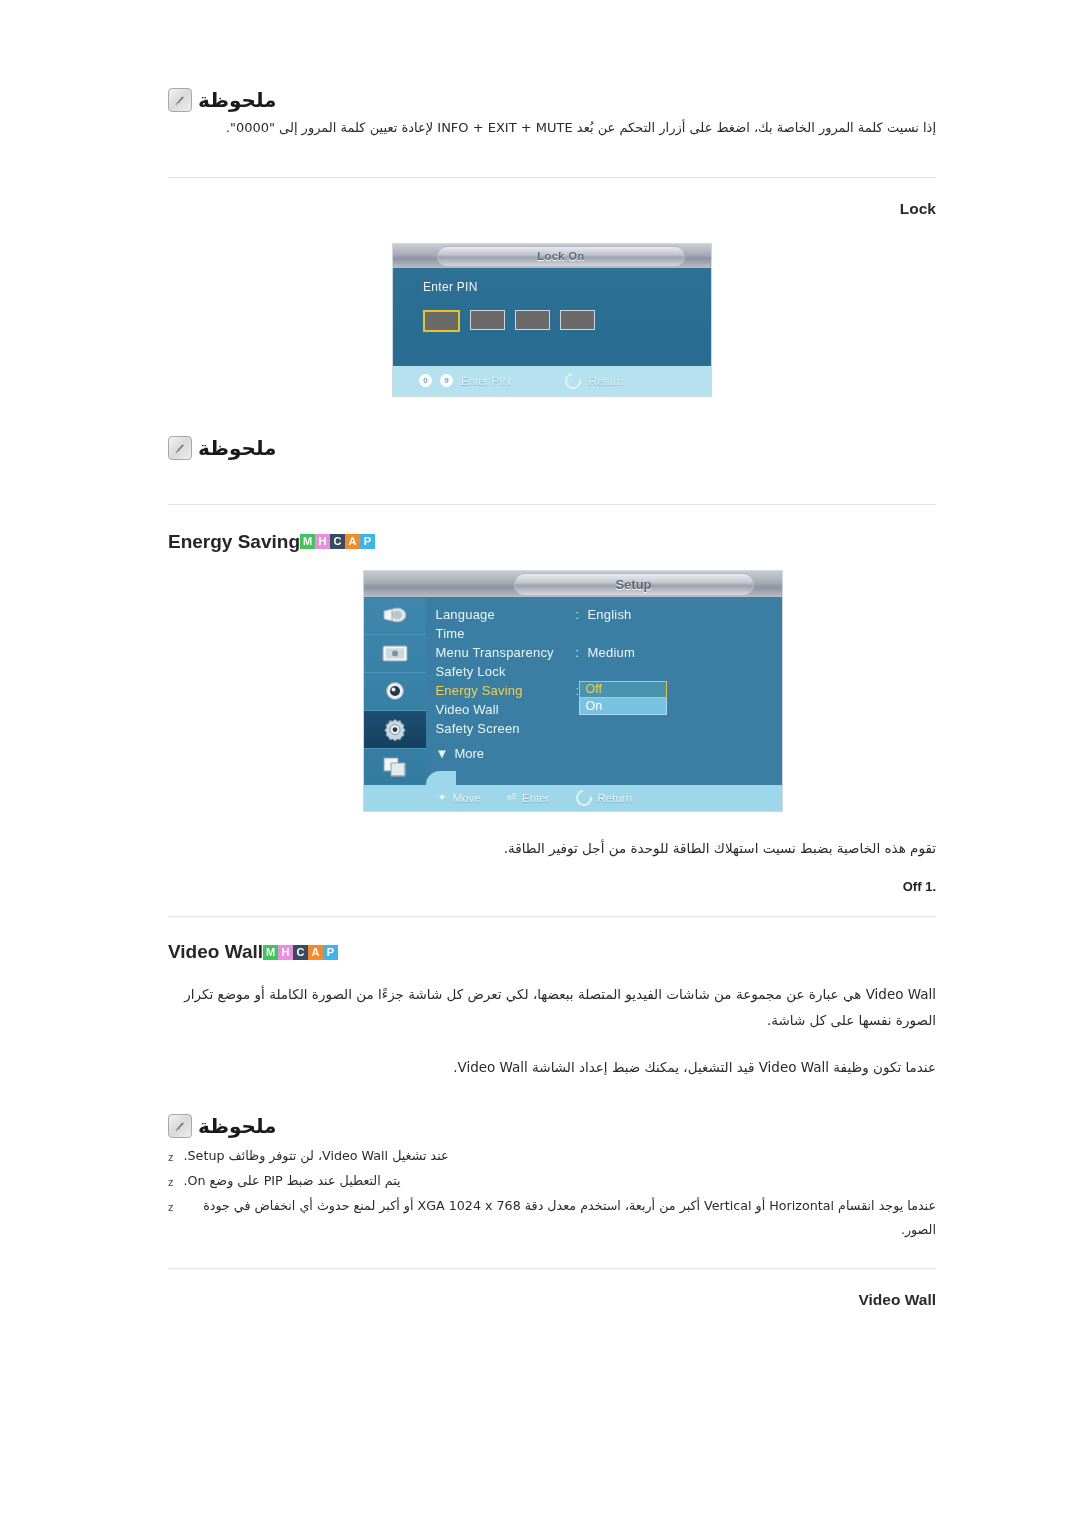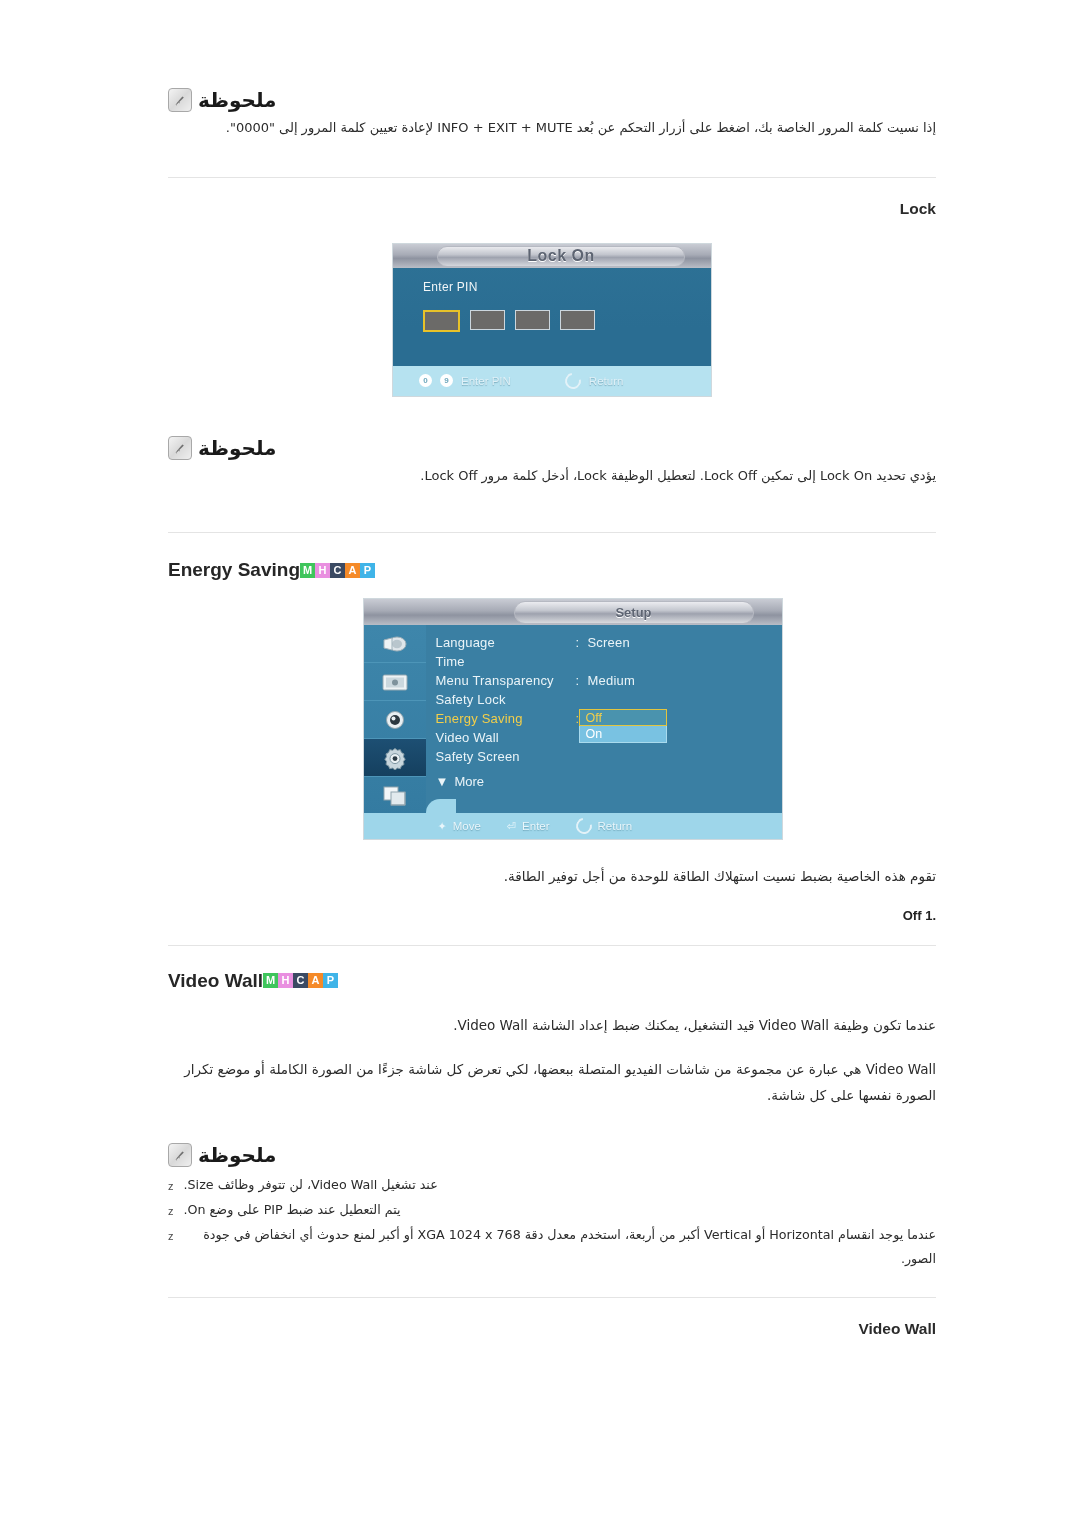--- a/index.html
+++ b/index.html
@@ -99,21 +99,21 @@
     background:linear-gradient(180deg,#c9ccd4 0%,#a7abb6 45%,#8e93a0 60%,#b9bdc6 100%);
     position:relative;
   }
   .osd-lock .titlepill{
     position:absolute;left:44px;right:26px;top:2px;height:19px;border-radius:10px;
     background:linear-gradient(180deg,#e9eaee 0%,#c2c5cd 40%,#9fa3af 55%,#d5d7dd 100%);
     border:1px solid #b6b9c2;
     display:flex;align-items:center;justify-content:center;
   }
   .osd-lock .titletext{
-    font-size:16px;font-weight:bold;color:#5d6472;
+    font-size:11px;font-weight:bold;color:#5d6472;
     text-shadow:0 1px 0 #fff;letter-spacing:.5px;direction:ltr;
   }
   .osd-lock .body{padding:16px 0 0 0;position:relative;height:90px;}
   .osd-lock .pinlabel{
     position:absolute;left:30px;top:12px;
     color:#f2f6f8;font-size:12px;direction:ltr;letter-spacing:.3px;
   }
   .osd-lock .pinrow{position:absolute;left:30px;top:42px;display:flex;direction:ltr;gap:10px;}
   .osd-lock .pinbox{
     width:33px;height:18px;background:#6b6a68;border:1px solid #ccd7de;
@@ -263,21 +263,20 @@
     <div class="note-head">
       <span class="note-title">ملحوظة</span>
       <span class="note-icon">
         <svg width="14" height="14" viewBox="0 0 14 14" aria-hidden="true">
           <path d="M3 11.2 C4.4 9 6.6 6.3 9.4 3.4 L10.8 4.6 C8.2 7.4 5.8 9.6 3.6 11.5 Z" fill="#6f6f6f"></path>
           <path d="M2.6 11.6 L3.8 11.8 L3.3 12.4 Z" fill="#4c4c4c"></path>
           <path d="M5 8.4 L7 10.2" stroke="#8d8d8d" stroke-width="0.9" fill="none"></path>
         </svg>
       </span>
     </div>
-    <div class="note-body arabic">يؤدي تحديد Lock On إلى تمكين Lock Off. لتعطيل الوظيفة Lock، أدخل كلمة مرور Lock Off.</div>
   </div>
 
   <div class="hr" style="margin-top:44px;"></div>
 
   <div class="heading" style="margin-top:26px;">
     <span class="htext">Energy Saving</span>
     <span class="badges">
       <span class="badge" style="background:#3fc55c">M</span>
       <span class="badge" style="background:#e98fe0">H</span>
       <span class="badge" style="background:#3b4a63">C</span>
@@ -329,21 +328,21 @@
             <rect x="10" y="8" width="14" height="13" fill="#e2eaee" stroke="#90a4ae"></rect>
             <path d="M10 21 L24 21 L24 8" fill="none" stroke="#90a4ae"></path>
           </svg>
         </div>
       </div>
 
       <div class="menu">
         <div class="row">
           <span class="label">Language</span>
           <span class="colon">:</span>
-          <span class="value">Screen</span>
+          <span class="value">English</span>
         </div>
         <div class="row">
           <span class="label">Time</span>
           <span class="colon"></span>
           <span class="value"></span>
         </div>
         <div class="row">
           <span class="label">Menu Transparency</span>
           <span class="colon">:</span>
           <span class="value">Medium</span>
@@ -412,37 +411,37 @@
     <span class="htext">Video Wall</span>
     <span class="badges">
       <span class="badge" style="background:#3fc55c">M</span>
       <span class="badge" style="background:#e98fe0">H</span>
       <span class="badge" style="background:#3b4a63">C</span>
       <span class="badge" style="background:#f58a28">A</span>
       <span class="badge" style="background:#3fb4e8">P</span>
     </span>
   </div>
 
+  <div class="arabic" style="margin-top:18px;">Video Wall هي عبارة عن مجموعة من شاشات الفيديو المتصلة ببعضها، لكي تعرض كل شاشة جزءًا من الصورة الكاملة أو موضع تكرار الصورة نفسها على كل شاشة.</div>
   <div class="arabic" style="margin-top:20px;">عندما تكون وظيفة Video Wall قيد التشغيل، يمكنك ضبط إعداد الشاشة Video Wall.</div>
-  <div class="arabic" style="margin-top:18px;">Video Wall هي عبارة عن مجموعة من شاشات الفيديو المتصلة ببعضها، لكي تعرض كل شاشة جزءًا من الصورة الكاملة أو موضع تكرار الصورة نفسها على كل شاشة.</div>
 
   <div class="note" style="margin-top:34px;">
     <div class="note-head">
       <span class="note-title">ملحوظة</span>
       <span class="note-icon">
         <svg width="14" height="14" viewBox="0 0 14 14" aria-hidden="true">
           <path d="M3 11.2 C4.4 9 6.6 6.3 9.4 3.4 L10.8 4.6 C8.2 7.4 5.8 9.6 3.6 11.5 Z" fill="#6f6f6f"></path>
           <path d="M2.6 11.6 L3.8 11.8 L3.3 12.4 Z" fill="#4c4c4c"></path>
           <path d="M5 8.4 L7 10.2" stroke="#8d8d8d" stroke-width="0.9" fill="none"></path>
         </svg>
       </span>
     </div>
     <ul class="bullets arabic">
       <li>
-        <span class="btext">عند تشغيل Video Wall، لن تتوفر وظائف Size.</span>
+        <span class="btext">عند تشغيل Video Wall، لن تتوفر وظائف Setup.</span>
         <span class="marker">z</span>
       </li>
       <li>
         <span class="btext">يتم التعطيل عند ضبط PIP على وضع On.</span>
         <span class="marker">z</span>
       </li>
       <li>
         <span class="btext">عندما يوجد انقسام Horizontal أو Vertical أكبر من أربعة، استخدم معدل دقة XGA 1024 x 768 أو أكبر لمنع حدوث أي انخفاض في جودة الصور.</span>
         <span class="marker">z</span>
       </li>

